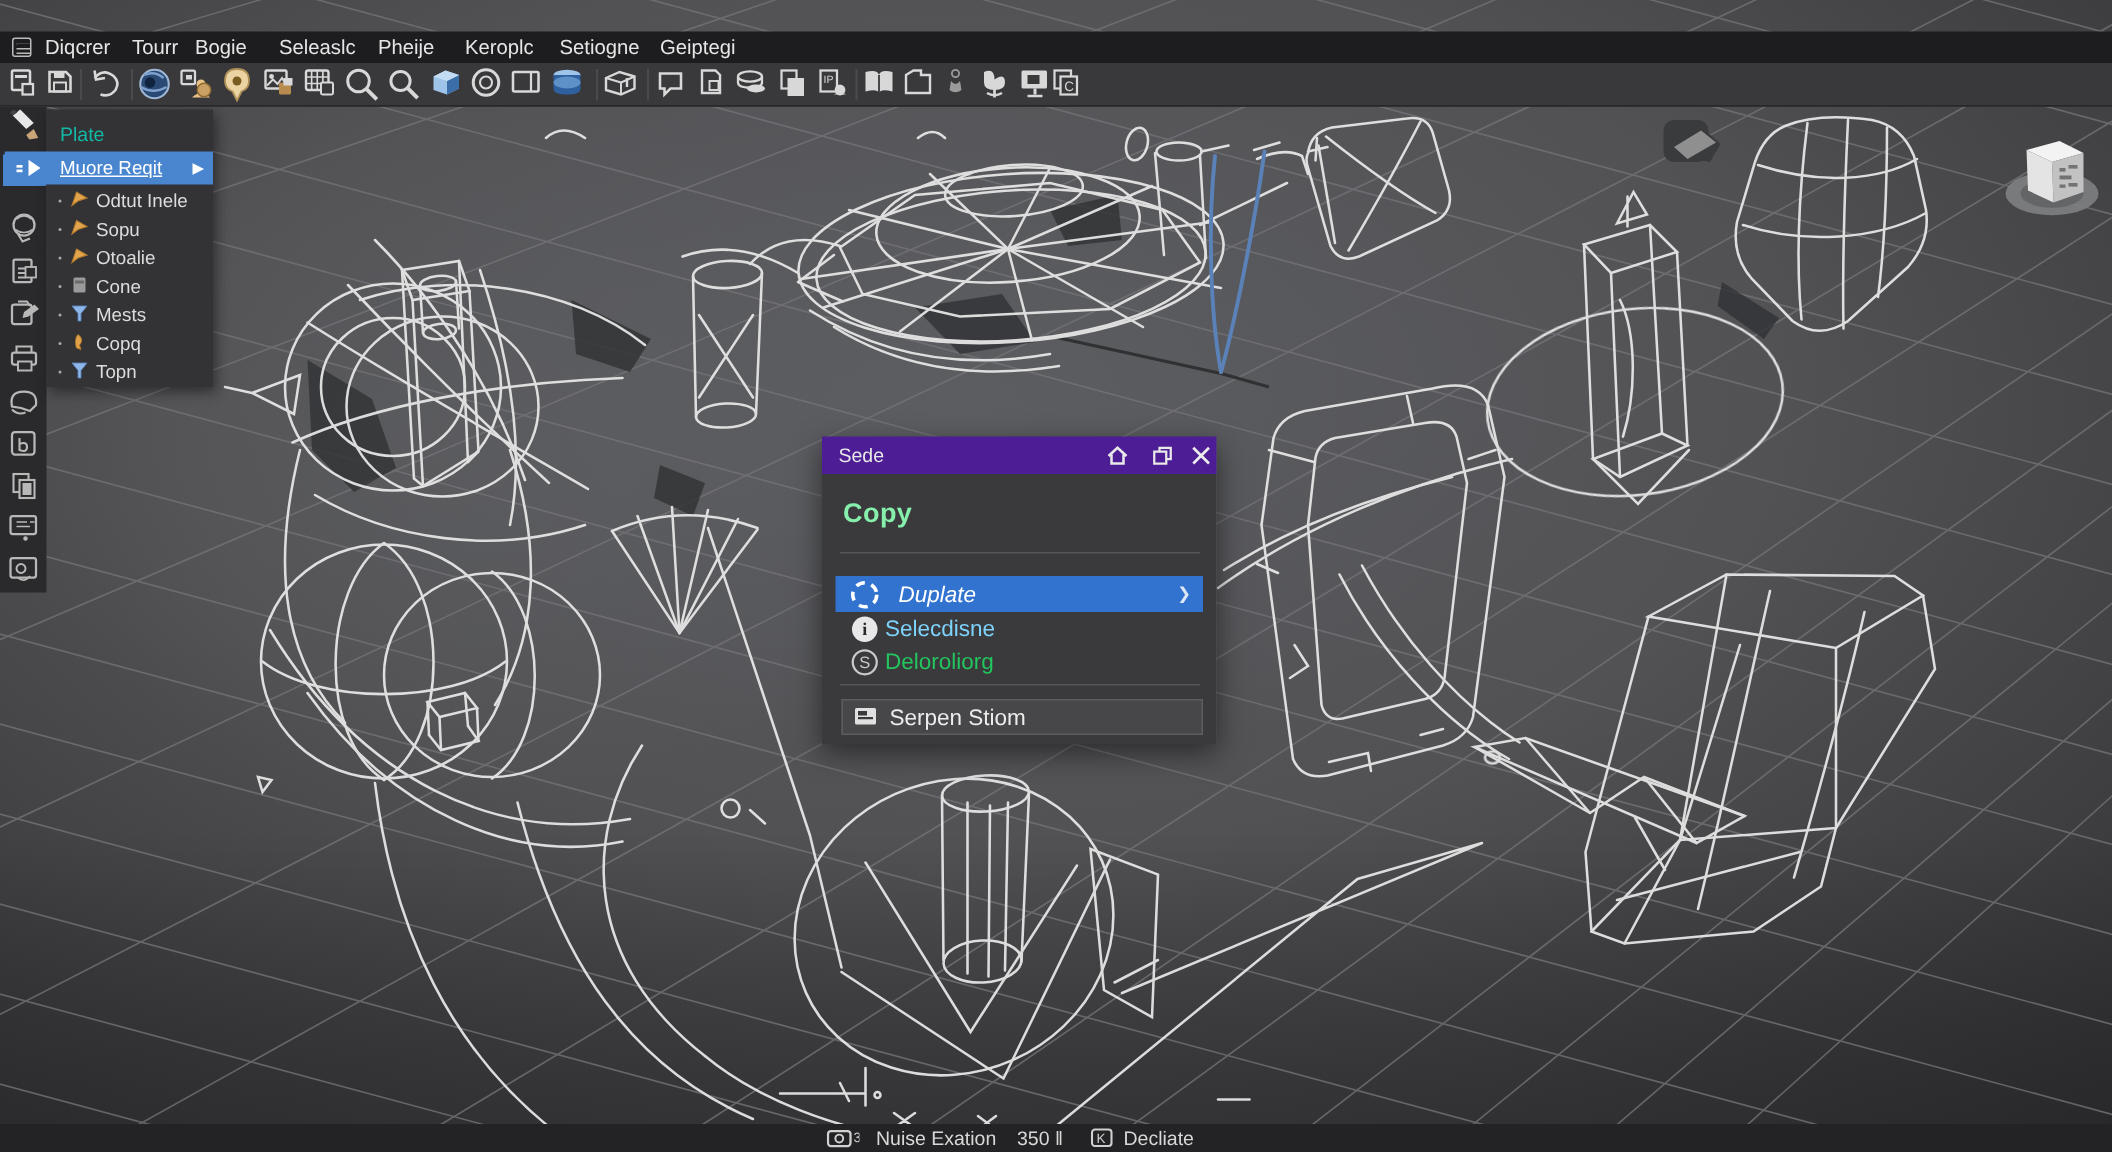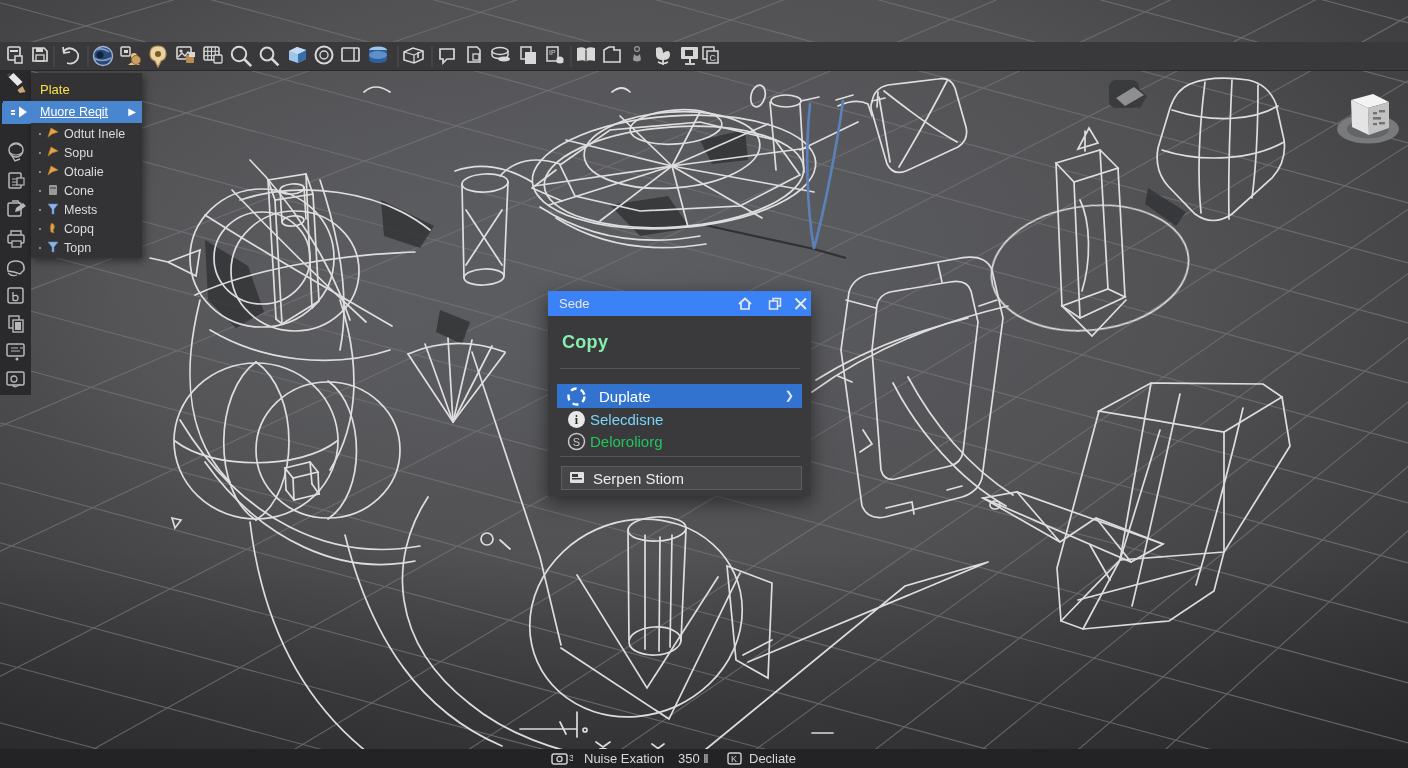--- a/index.html
+++ b/index.html
@@ -32,37 +32,37 @@
     background:#39393c; border-bottom:1px solid #28282a; z-index:30; }
   
   #scene { position:absolute; left:0; top:0; z-index:1; }
   
   #sidebar { position:absolute; left:0; top:71px; width:31px; height:324px;
     background:#2a2a2c; z-index:20; }
   
   #panel { position:absolute; left:31px; top:73px; width:111px; height:185px;
     background:#333336; z-index:21; box-shadow:2px 3px 8px rgba(0,0,0,.45);
     color:#dcdcdc; font-size:12.5px; }
-  #panel .hdr { position:absolute; left:9px; top:9px; font-size:13px; color:#fde047; }
+  #panel .hdr { position:absolute; left:9px; top:9px; font-size:13px; color:#14b8a6; }
   #panel .sel { position:absolute; left:-28px; top:28px; width:139px; height:22px; background:#4a86cf; }
   #panel .sel .txt { position:absolute; left:37px; top:4px; color:#ffffff;text-decoration:underline; }
   #panel .sel .arr { position:absolute; right:6px; top:5px; font-size:10px; color:#fff; }
   #panel .item { position:absolute; left:0; width:111px; height:19px; }
   #panel .item .bu { position:absolute; left:8px; top:9px; width:2px; height:2px; background:#aaa; border-radius:50%; }
   #panel .item .txt { position:absolute; left:33px; top:3px; }
   
   #dialog { position:absolute; left:548px; top:291px; width:263px; height:205px; z-index:22;
     box-shadow:0 6px 18px rgba(0,0,0,.5); }
-  #dialog .dtitle { position:absolute; left:0; top:0; width:263px; height:25px; background:#3b82f6; }
+  #dialog .dtitle { position:absolute; left:0; top:0; width:263px; height:25px; background:#4c1d95; }
   #dialog .dtitle .t { position:absolute; left:11px; top:5px; color:#e8e8e8; font-size:13px; }
   #dialog .dbody { position:absolute; left:0; top:25px; width:263px; height:180px; background:#3a3a3c; }
   #dialog .copy { position:absolute; left:14px; top:16px; color:#86efac; font-size:18px; font-weight:bold; letter-spacing:.3px; }
   #dialog .sep1 { position:absolute; left:12px; top:52px; width:240px; height:1px; background:#565658; }
   #dialog .blue { position:absolute; left:9px; top:68px; width:245px; height:24px; background:#3273d0; }
-  #dialog .blue .txt { position:absolute; left:42px; top:4px; color:#fff; font-size:15px; }
+  #dialog .blue .txt { position:absolute; left:42px; top:4px; color:#fff; font-size:15px;font-style:italic; }
   #dialog .blue .arr { position:absolute; right:8px; top:5px; color:#dce8f8; font-size:11px; }
   #dialog .row2 { position:absolute; left:42px; top:95px; color:#7dd3fc; font-size:15px; }
   #dialog .row3 { position:absolute; left:42px; top:117px; color:#22c55e; font-size:15px; }
   #dialog .sep2 { position:absolute; left:12px; top:140px; width:240px; height:1px; background:#565658; }
   #dialog .btn { position:absolute; left:13px; top:150px; width:241px; height:24px; background:#47474a;
     border:1px solid #5d5d60; }
   #dialog .btn .txt { position:absolute; left:31px; top:3px; color:#ececec; font-size:15px;text-align:right; }
   
   #statusbar { position:absolute; left:0; top:749px; width:1408px; height:19px; background:#232325; z-index:30;
     color:#d8d8d8; font-size:13px; }
@@ -293,20 +293,31 @@
           <rect x="1373" y="112" width="4" height="2.4"></rect>
           <rect x="1379" y="110" width="6" height="2.4"></rect>
           <rect x="1373" y="117" width="8" height="2.6"></rect>
           <rect x="1379" y="122" width="6" height="2.4"></rect>
           <rect x="1373" y="123" width="4" height="2.2"></rect>
         </g>
 </g>
 </svg>
 
 
+  <div id="menubar">
+    <div class="mico"></div>
+    <span style="left:30px">Diqcrer</span>
+    <span style="left:88px">Tourr</span>
+    <span style="left:130px">Bogie</span>
+    <span style="left:186px">Seleaslc</span>
+    <span style="left:252px">Pheije</span>
+    <span style="left:310px">Keroplc</span>
+    <span style="left:373px">Setiogne</span>
+    <span style="left:440px">Geiptegi</span>
+  </div>
 
   <div id="toolbar">
     <svg width="1408" height="29" viewBox="0 0 1408 29" id="tbsvg">
 <line x1="54" y1="4" x2="54" y2="25" stroke="#4a4a4c" stroke-width="1.5"></line>
 <line x1="88" y1="4" x2="88" y2="25" stroke="#4a4a4c" stroke-width="1.5"></line>
 <line x1="398" y1="4" x2="398" y2="25" stroke="#4a4a4c" stroke-width="1.5"></line>
 <line x1="432" y1="4" x2="432" y2="25" stroke="#4a4a4c" stroke-width="1.5"></line>
 <line x1="571" y1="4" x2="571" y2="25" stroke="#4a4a4c" stroke-width="1.5"></line>
 <rect x="8" y="5" width="12" height="13" rx="1" fill="none" stroke="#d8d8d8" stroke-width="1.7"></rect>
 <rect x="10" y="8" width="8" height="2" fill="#d8d8d8"></rect>

